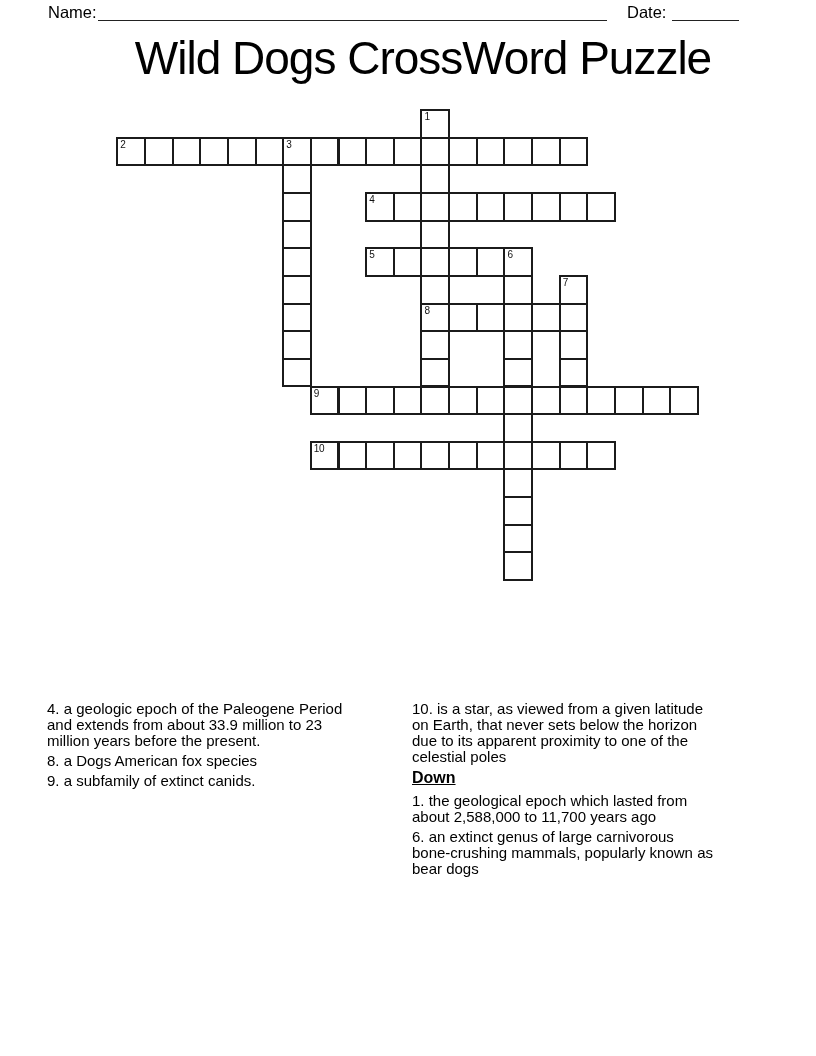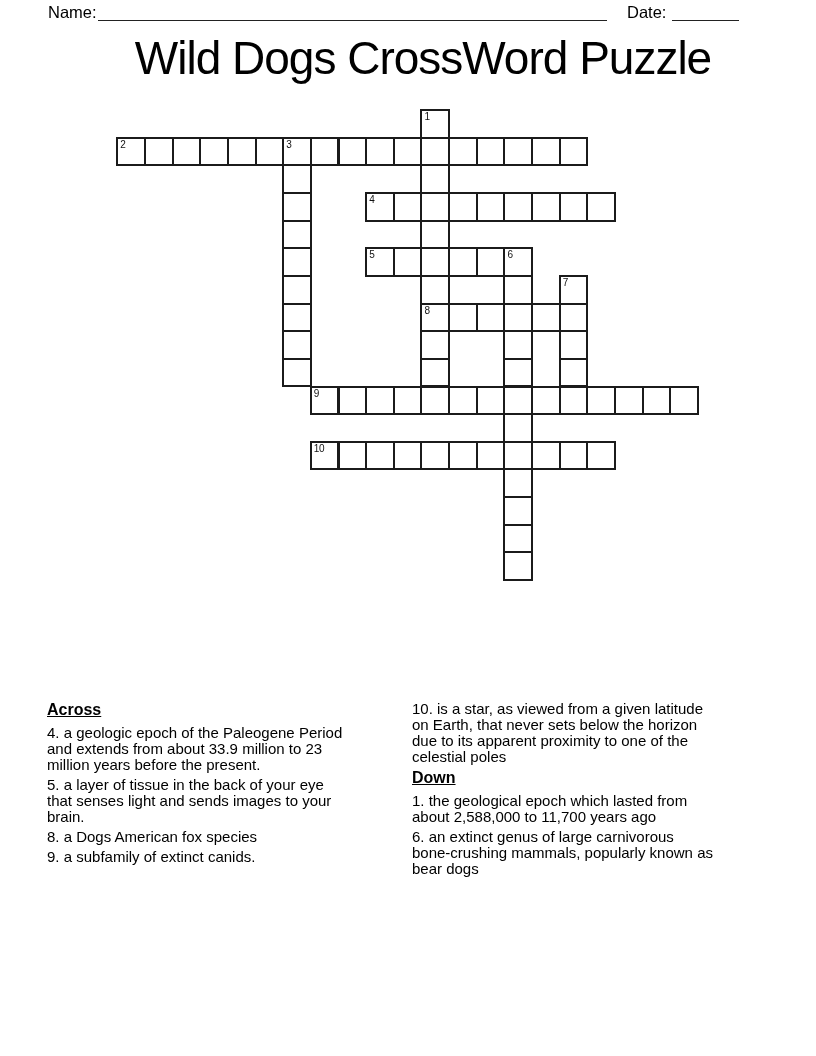--- a/index.html
+++ b/index.html
@@ -195,27 +195,23 @@
       <div class="cell" style="left: 475.75px; top: 440.8px; width: 29.65px; height: 29.65px; border-color: rgb(27, 27, 27);"></div>
       <div class="cell" style="left: 503.4px; top: 440.8px; width: 29.65px; height: 29.65px; border-color: rgb(27, 27, 27);"></div>
       <div class="cell" style="left: 531.05px; top: 440.8px; width: 29.65px; height: 29.65px; border-color: rgb(27, 27, 27);"></div>
       <div class="cell" style="left: 558.7px; top: 440.8px; width: 29.65px; height: 29.65px; border-color: rgb(27, 27, 27);"></div>
       <div class="cell" style="left: 586.35px; top: 440.8px; width: 29.65px; height: 29.65px; border-color: rgb(27, 27, 27);"></div>
     </div>
 
   <div class="clues">
 
     <div class="clue-col" id="clue-col-left">
-      <h3 class="clue-header">Across</h3>
       <p class="clue"><b class="clue-num">4.</b> <span class="clue-text">a geologic epoch of the Paleogene Period
 and extends from about 33.9 million to 23
 million years before the present.</span></p>
-      <p class="clue"><b class="clue-num">5.</b> <span class="clue-text">a layer of tissue in the back of your eye
-that senses light and sends images to your
-brain.</span></p>
       <p class="clue"><b class="clue-num">8.</b> <span class="clue-text">a Dogs American fox species</span></p>
       <p class="clue"><b class="clue-num">9.</b> <span class="clue-text">a subfamily of extinct canids.</span></p>
     </div>
 
     <div class="clue-col" id="clue-col-right">
       <p class="clue"><b class="clue-num">10.</b> <span class="clue-text">is a star, as viewed from a given latitude
 on Earth, that never sets below the horizon
 due to its apparent proximity to one of the
 celestial poles</span></p>
       <h3 class="clue-header">Down</h3>

